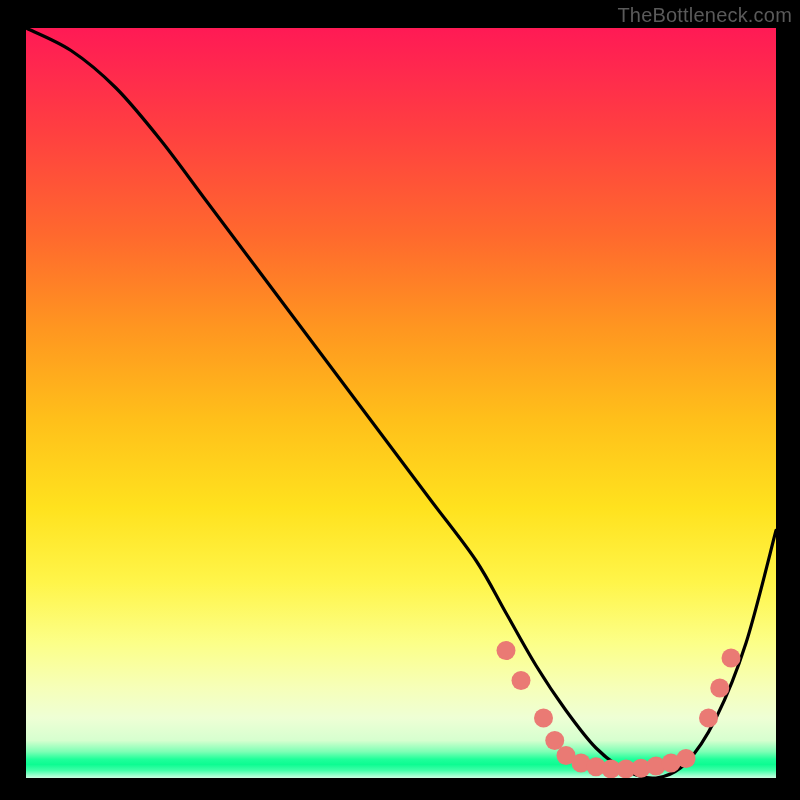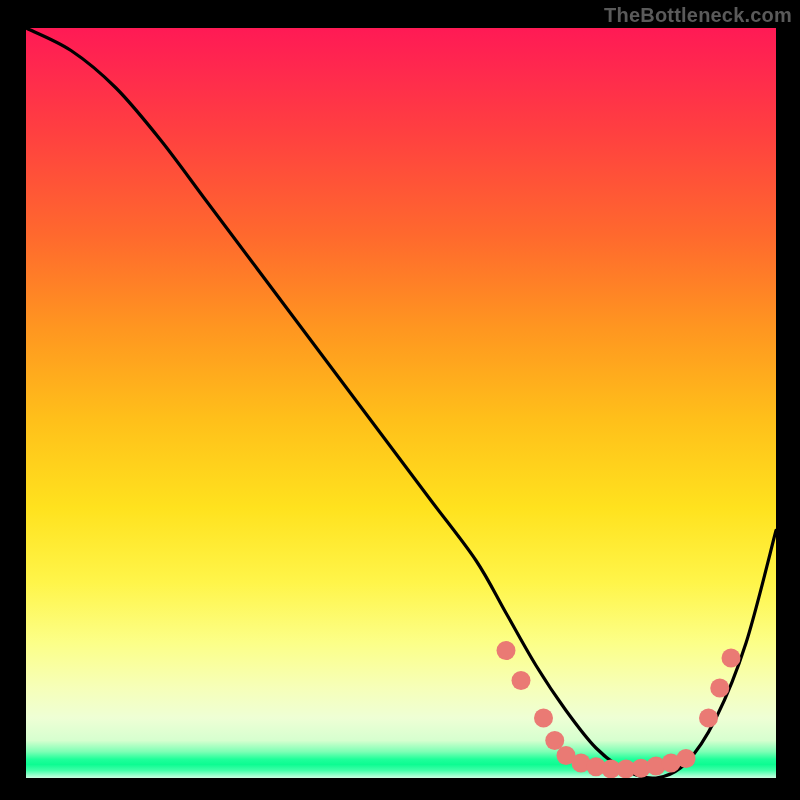--- a/index.html
+++ b/index.html
@@ -5,21 +5,21 @@
   * { margin: 0; padding: 0; box-sizing: border-box; }
   html, body { width: 800px; height: 800px; background: #000; overflow: hidden; }
   .frame { position: relative; width: 800px; height: 800px; background: #000; }
   .attribution {
     position: absolute;
     top: 4px;
     right: 8px;
     font-family: Arial, Helvetica, sans-serif;
     font-size: 20px;
     color: #5a5a5a;
-    font-weight: 700;
+    font-weight: 400;
     letter-spacing: 0.2px;
   }
   .plot {
     position: absolute;
     left: 26px;
     top: 28px;
     width: 750px;
     height: 750px;
     overflow: hidden;
   }

